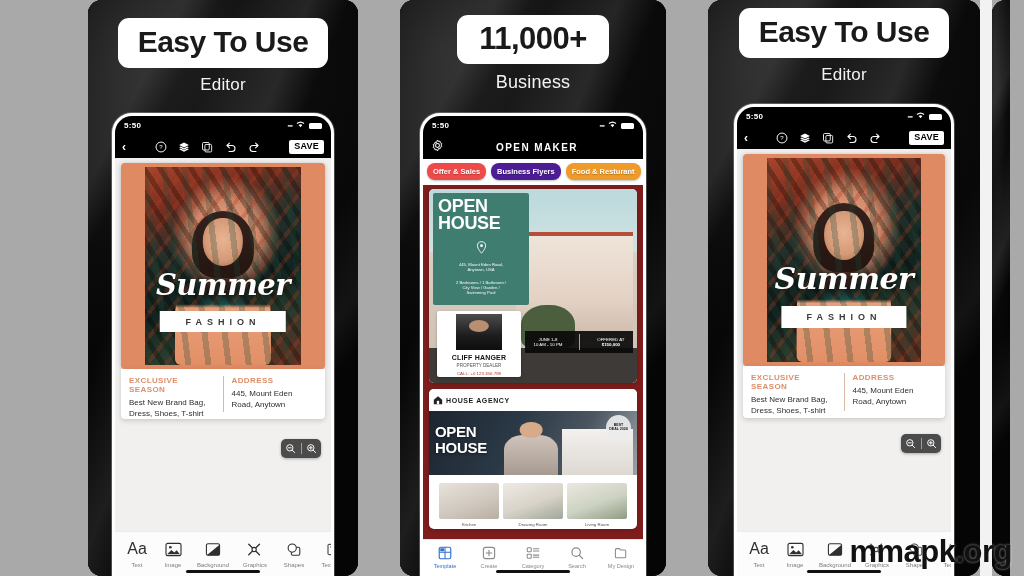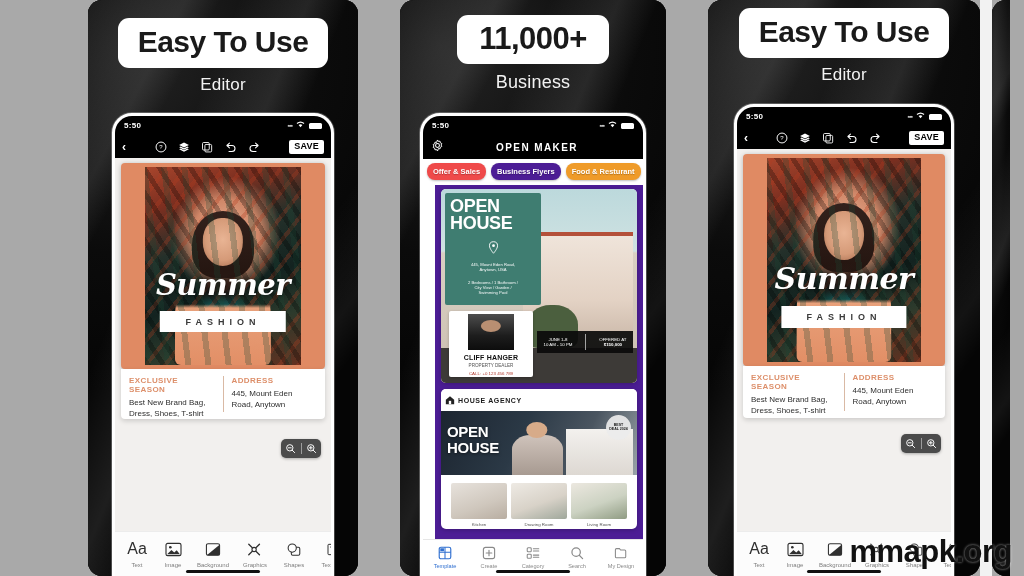--- a/index.html
+++ b/index.html
@@ -201,21 +201,21 @@
     flex:0 0 auto; padding:0 8px; gap:8px;
   }
   .appbar .title { flex:1; text-align:center; font-weight:700; letter-spacing:1.4px; }
   .chips { display:flex; gap:5px; flex:0 0 auto; background:#fff; padding:4px 4px 5px 4px; }
   .chip {
     border-radius:8px; color:#fff; font-weight:700;
     display:flex; align-items:center; justify-content:center;
     white-space:nowrap; text-shadow:0 1px 1px rgba(0,0,0,.25);
     box-shadow:0 1px 2px rgba(0,0,0,.25);
   }
-  .feed { flex:1 1 auto; background:#4c1d95; overflow:hidden; position:relative; padding:4px 6px;margin-left:12px; }
+  .feed { flex:1 1 auto; background:#7f1d1d; overflow:hidden; position:relative; padding:4px 6px; }
 
   .tcard {
     position:relative; background:#fff; border-radius:5px; overflow:hidden;
     box-shadow:0 1px 4px rgba(0,0,0,.22);
   }
   .tcard + .tcard { margin-top:6px; }
 
   
   .oh-photo {
     position:absolute; inset:0;

